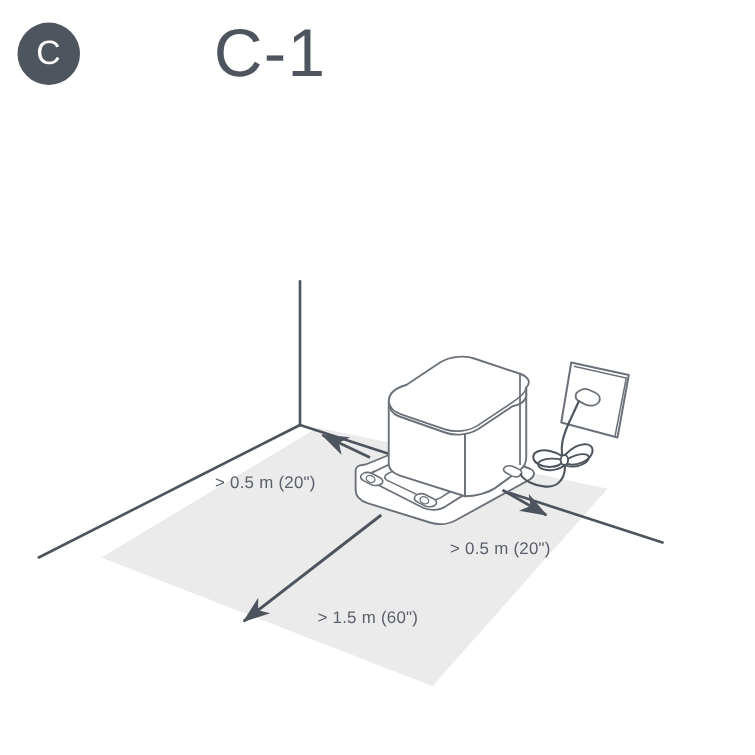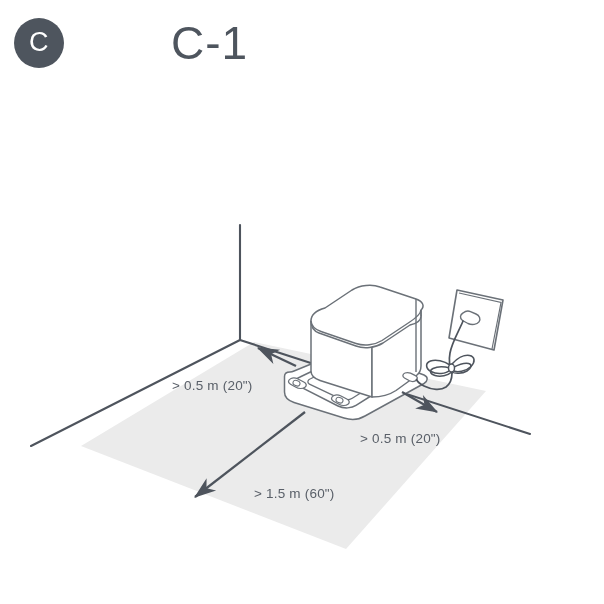--- a/index.html
+++ b/index.html
@@ -53,21 +53,21 @@
     letter-spacing: 0.5px;
     padding-bottom: 2px;
   }
 
   .page-title {
     position: absolute;
     left: 171px;
     top: 14px;
     color: #4e555e;
     font-family: "Liberation Sans", sans-serif;
-    font-size: 46px;
+    font-size: 54px;
     font-weight: 400;
     line-height: 58px;
     letter-spacing: 1px;
     white-space: nowrap;
   }
 
   
   .illustration {
     position: absolute;
     left: 0;

